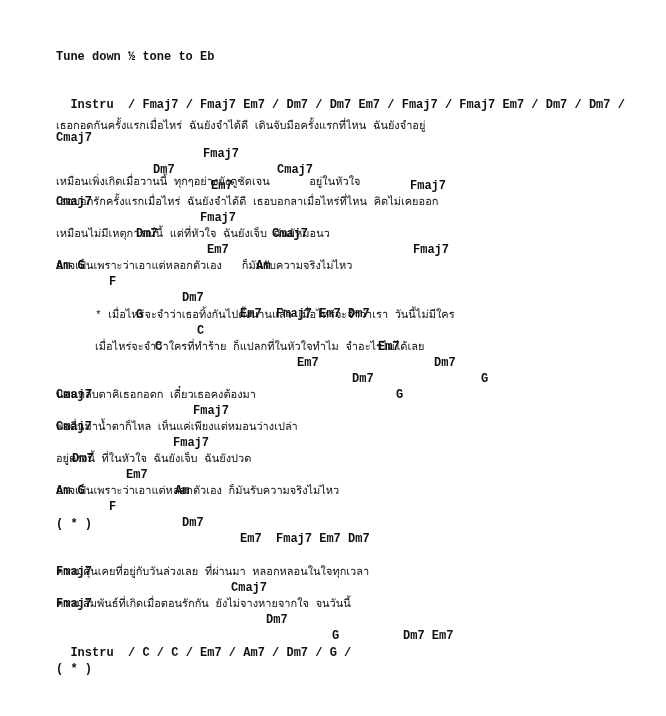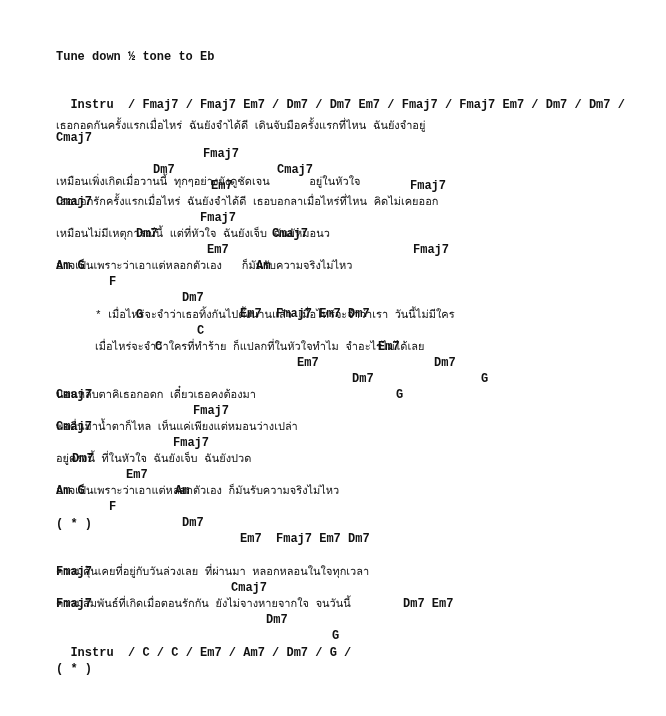--- a/index.html
+++ b/index.html
@@ -128,21 +128,21 @@
   </div>
   <div class="line lyric" style="left:56px; top:483px;">อาจเป็นเพราะว่าเอาแต่หลอกตัวเอง ก็มันรับความจริงไม่ไหว</div>
 </div>
 
 <div class="line chord" style="left:56px; top:516px;">( * )</div>
 
 <div>
   <div class="line chord" style="left:0; top:548px; width:666px; height:16px;">
     <span class="c" style="left:56px;">Fmaj7</span>
     <span class="c" style="left:231px;">Cmaj7</span>
-    <span class="c" style="left:403px;">Dm7 Em7</span>
+    <span class="c" style="left:403px;margin-top:32px;">Dm7 Em7</span>
   </div>
   <div class="line lyric" style="left:56px; top:564px;">ความคุ้นเคยที่อยู่กับวันล่วงเลย ที่ผ่านมา หลอกหลอนในใจทุกเวลา</div>
 
   <div class="line chord" style="left:0; top:580px; width:666px; height:16px;">
     <span class="c" style="left:56px;">Fmaj7</span>
     <span class="c" style="left:266px;">Dm7</span>
     <span class="c" style="left:332px;">G</span>
   </div>
   <div class="line lyric" style="left:56px; top:596px;">ความสัมพันธ์ที่เกิดเมื่อตอนรักกัน ยังไม่จางหายจากใจ จนวันนี้</div>
 </div>

